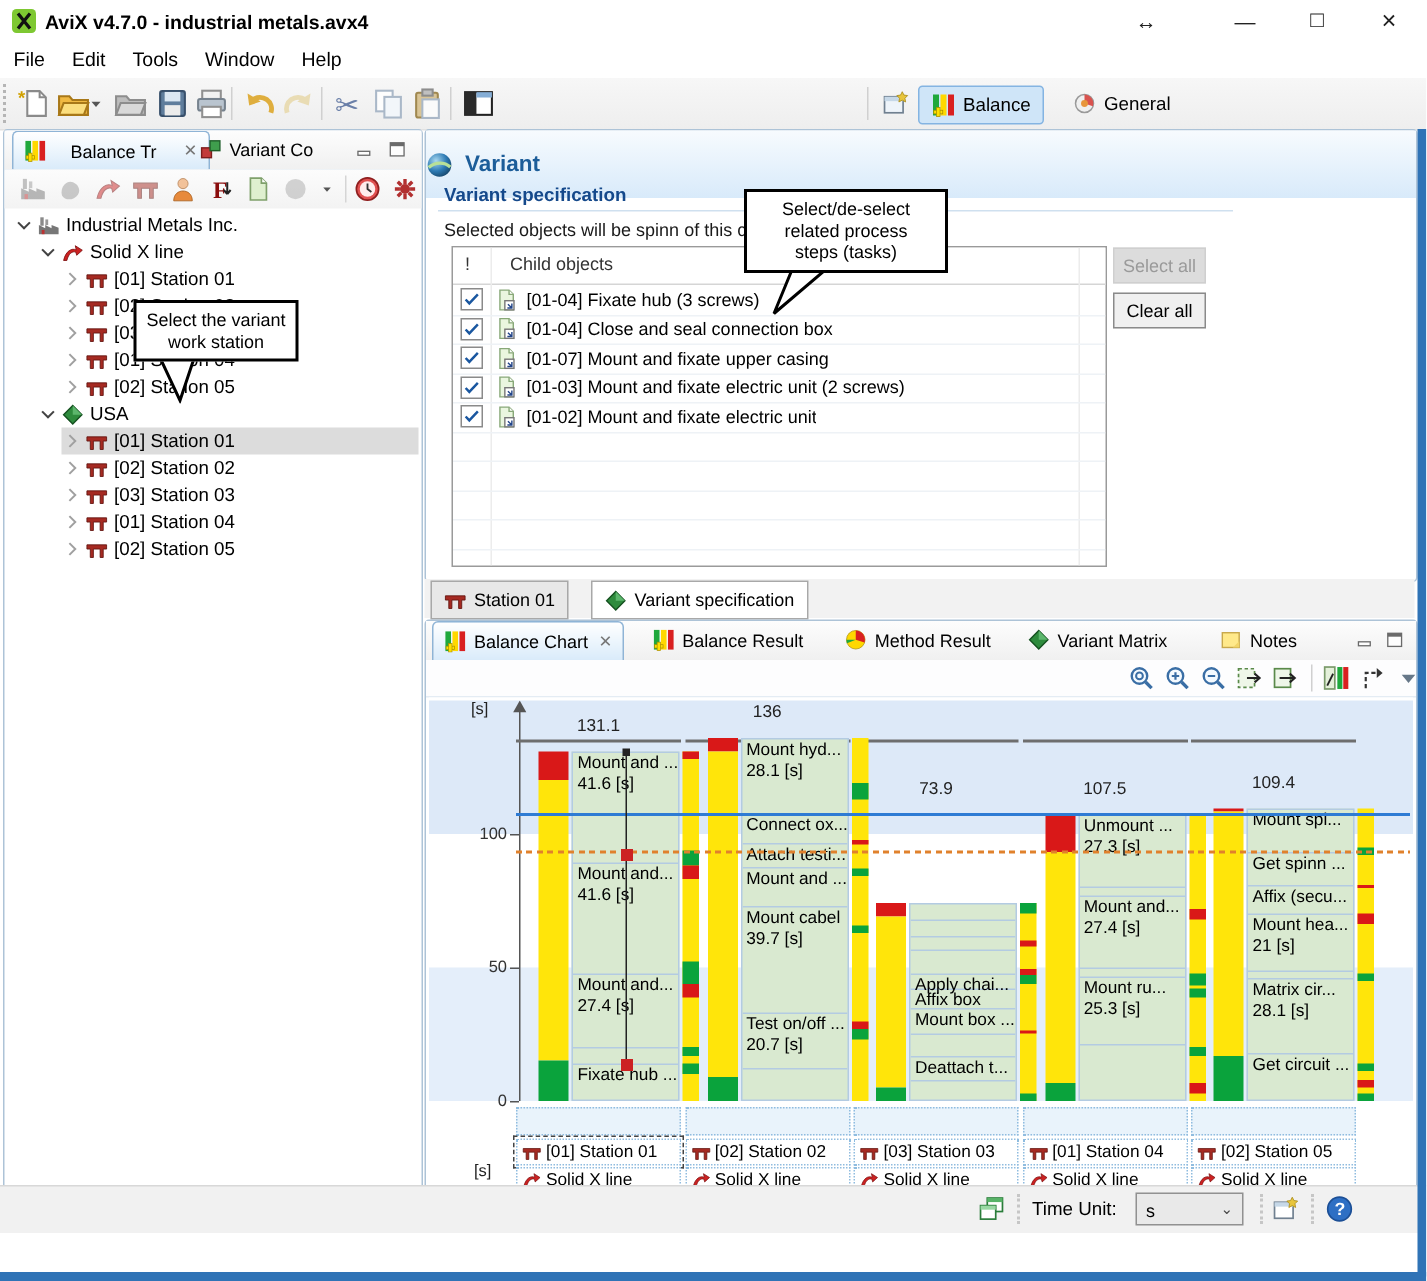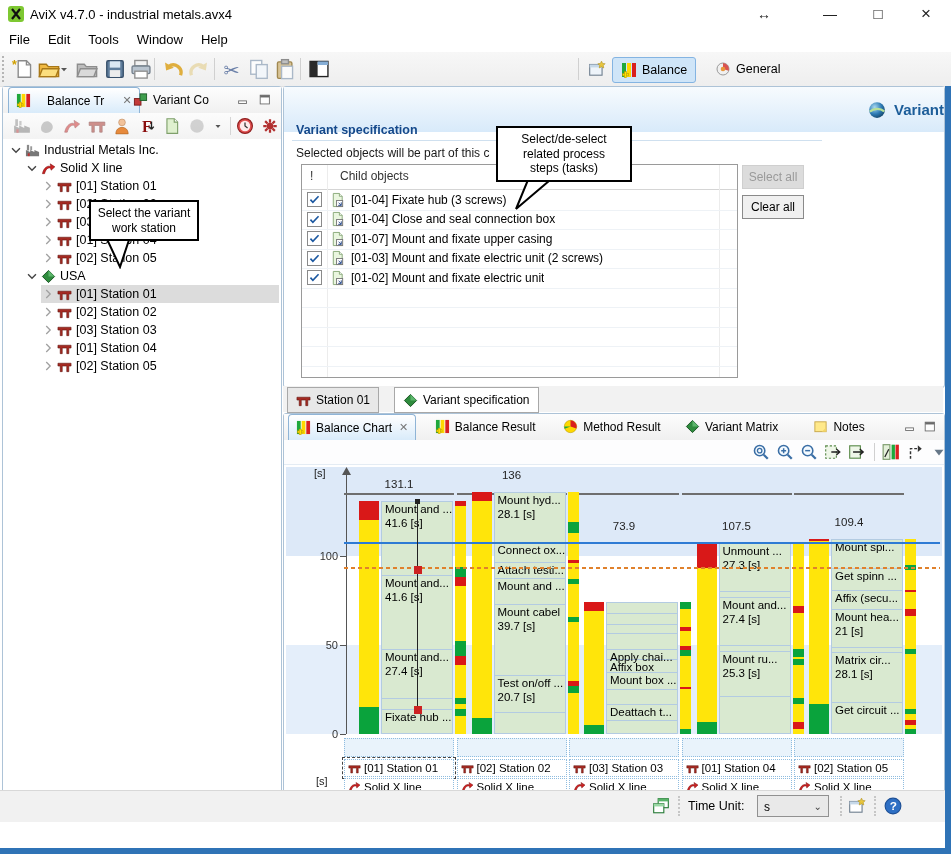--- a/index.html
+++ b/index.html
@@ -1,20 +1,20 @@
 <!DOCTYPE html>
 <html><head>
 <meta charset="utf-8">
 <style>
   html,body{margin:0;padding:0;}
   #app{position:relative;width:951px;height:854px;background:#fff;font-family:"Liberation Sans",sans-serif;font-size:12px;color:#000;overflow:hidden;}
   .abs{position:absolute;}
   
   #titlebar{left:0;top:0;width:951px;height:28px;background:#fff;}
-  #title-text{left:30px;top:7px;font-size:13px;}
+  #title-text{left:30px;top:7px;font-size:13px;font-weight:bold;}
   .tb-ctl{top:4px;width:28px;height:20px;text-align:center;font-size:14px;color:#222;line-height:20px;cursor:default;}
   #menubar{left:0;top:28px;width:951px;height:24px;background:#fff;}
   .menu-item{display:inline-block;padding:4px 9px;font-size:13px;}
   #maintoolbar{left:0;top:52px;width:951px;height:34px;background:linear-gradient(#f7f7f7,#eeeeee);border-bottom:1px solid #e2e2e2;}
   .tool-ic{position:absolute;top:6px;width:22px;height:22px;}
   .tool-sep{position:absolute;top:6px;width:1px;height:22px;background:#d0d0d0;}
   .drag-dots{position:absolute;left:2px;top:4px;width:3px;height:26px;border-left:2px dotted #b5b5b5;}
   
   .persp-tab{position:absolute;top:5px;height:24px;display:flex;align-items:center;gap:5px;padding:0 8px;border-radius:3px;font-size:12.5px;}
   .persp-active{background:#cfe5f8;border:1px solid #84b4e2;}
@@ -28,21 +28,21 @@
   #lp-toolbar{position:absolute;left:0;top:26px;width:100%;height:26px;background:linear-gradient(#fcfcfc,#f3f3f3);}
   .lp-ic{position:absolute;top:4px;width:18px;height:18px;}
   #tree{position:absolute;left:0;top:54px;width:100%;height:648px;overflow:hidden;}
   .tree-row{position:absolute;height:18px;display:flex;align-items:center;font-size:12.5px;white-space:nowrap;}
   .tree-row .exp{width:14px;height:14px;margin-right:2px;}
   .tree-row .tic{width:15px;height:15px;margin-right:4px;}
   .tree-sel{background:#dcdcdc;}
   #lp-zoombtn{left:252px;top:705px;width:24px;height:24px;border:1px solid #9c9c9c;background:#f5f5f5;}
   
   #variant-panel{left:283px;top:86px;width:660px;height:300px;background:#fff;border:1px solid #adc3d7;border-radius:3px;}
-  #variant-header{position:absolute;left:0;top:0;width:100%;height:45px;background:linear-gradient(#f7fbfe,#d8eafa);display:flex;align-items:center;gap:8px;padding-left:0;box-sizing:border-box;justify-content:flex-end;}
+  #variant-header{position:absolute;left:0;top:0;width:100%;height:45px;background:linear-gradient(#f7fbfe,#d8eafa);display:flex;align-items:center;gap:8px;padding-left:0;box-sizing:border-box;}
   #variant-title{font-size:15px;font-weight:bold;color:#1c5d99;}
   #vs-title{position:absolute;left:12px;top:36px;font-size:12.5px;font-weight:bold;color:#15498b;}
   #vs-rule{position:absolute;left:8px;top:53px;width:530px;height:1px;background:#cfe0ef;}
   #vs-desc{position:absolute;left:12px;top:59px;font-size:12px;color:#1a1a1a;}
   #vs-table{position:absolute;left:17px;top:77px;width:435px;height:212px;border:1px solid #9a9a9a;background:#fff;overflow:hidden;}
   .vt-colsep{position:absolute;top:0;width:1px;height:100%;background:#ececec;}
   .vt-hline{position:absolute;left:0;width:100%;height:1px;background:#eef2f6;}
   .vt-header{position:absolute;left:0;top:0;width:100%;height:24px;border-bottom:1px solid #d5d5d5;background:#fff;}
   .vt-row{position:absolute;left:0;width:100%;height:19px;display:flex;align-items:center;}
   .cbx{width:13px;height:13px;border:1px solid #8a8a8a;background:#fff;margin-left:5px;position:relative;flex:none;}
@@ -517,21 +517,21 @@
               <stop offset="100%" stop-color="#123d5c"></stop>
             </radialGradient>
             <circle cx="8" cy="8" r="7" fill="url(#gg1)"></circle>
             <path d="M1.6 9.5 C5.5 6 11 6.2 14.4 9.2" stroke="#b8e098" fill="none" stroke-width="2"></path>
           </svg>
         </span>
       <span id="variant-title">Variant</span>
     </div>
     <div id="vs-title">Variant specification</div>
     <div id="vs-rule"></div>
-    <div id="vs-desc">Selected objects will be part of this c</div>
+    <div id="vs-desc">Selected objects will be spinn of this c</div>
     <div id="vs-table">
         <div class="vt-header">
           <div style="position: absolute; left: 8px; top: 4px; font-size: 12px; color: rgb(51, 51, 51);">!</div>
           <div style="position: absolute; left: 38px; top: 4px; font-size: 12px; color: rgb(51, 51, 51);">Child objects</div>
         </div>
         <div class="vt-colsep" style="left: 25px;"></div>
         <div class="vt-colsep" style="left: 417px;"></div>
         <div class="vt-row" style="top: 25px;">
           <div class="cbx">
             <svg width="100%" height="100%" viewBox="0 0 16 16">

